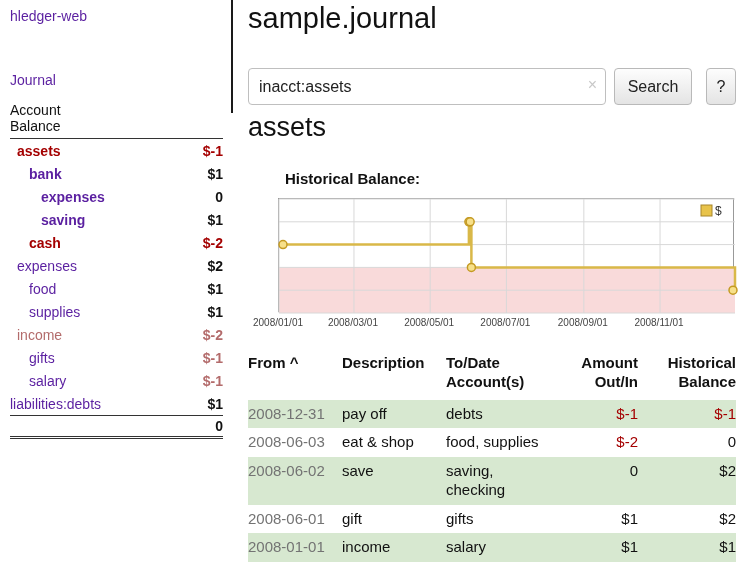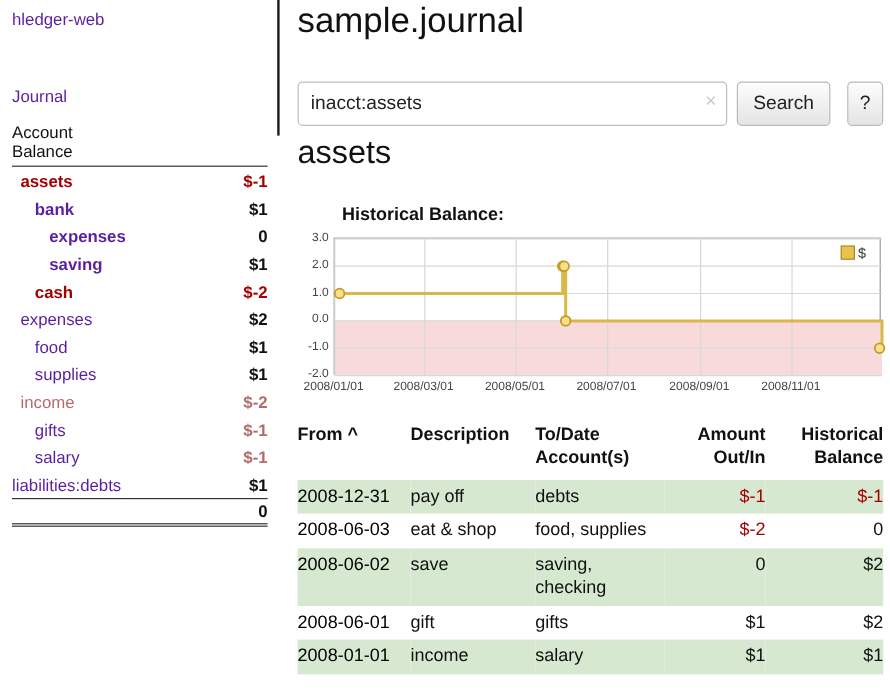--- a/index.html
+++ b/index.html
@@ -46,21 +46,21 @@
   .plot svg { overflow:visible; display:block; }
   .x-ticks { position:absolute; left:30px; top:119px; width:456px; height:13px;text-align:right; }
   .x-tick { position:absolute; top:0; transform:translateX(-50%); font-size:10px; color:#444; white-space:nowrap; }
 
   
   .register { position:absolute; left:0; top:352px; width:488px; border-collapse:collapse; font-size:15px; table-layout:fixed; }
   .register th { text-align:left; vertical-align:top; font-weight:700; padding:2px 6px 8px 0; line-height:1.25; }
   .register td { vertical-align:top; padding:5px 6px 5px 0; line-height:1.25; }
   .register .num { text-align:right; padding-right:0; }
   tr.g { background:#d7e8d0; }
-  .date-link { color:#000000; }
+  .date-link { color:#737373; }
   .sort-caret { font-weight:700; }
 </style>
 </head>
 <body>
 
 <div class="sidebar">
   <a class="app-title purple">hledger-web</a>
   <a class="nav-journal purple">Journal</a>
 
   <div class="acct-table">
@@ -134,28 +134,20 @@
       <span class="clear-icon">×</span>
     </div>
     <button class="btn search-btn">Search</button>
     <button class="btn help-btn">?</button>
   </div>
 
   <h2 class="acct-heading">assets</h2>
   <div class="chart-title">Historical Balance:</div>
 
   <div class="chart">
-    <div class="y-ticks" id="y-ticks">
-        <span class="y-tick" style="top: 0px;">3.0</span>
-        <span class="y-tick" style="top: 22.8px;">2.0</span>
-        <span class="y-tick" style="top: 45.6px;">1.0</span>
-        <span class="y-tick" style="top: 68.4px;">0.0</span>
-        <span class="y-tick" style="top: 91.2px;">-1.0</span>
-        <span class="y-tick" style="top: 114px;">-2.0</span>
-      </div>
     <div class="plot">
       <svg id="chart-svg" width="456" height="114">
           <rect x="0" y="68.39999999999999" width="456" height="45.60000000000001" fill="#f9dada"></rect>
           <line x1="0" y1="0" x2="456" y2="0" stroke="#d8d8d8"></line>
           <line x1="0" y1="22.8" x2="456" y2="22.8" stroke="#d8d8d8"></line>
           <line x1="0" y1="45.6" x2="456" y2="45.6" stroke="#d8d8d8"></line>
           <line x1="0" y1="68.39999999999999" x2="456" y2="68.39999999999999" stroke="#d8d8d8"></line>
           <line x1="0" y1="91.2" x2="456" y2="91.2" stroke="#d8d8d8"></line>
           <line x1="0" y1="114" x2="456" y2="114" stroke="#d8d8d8"></line>
           <line x1="0" y1="0" x2="0" y2="114" stroke="#d8d8d8"></line>

